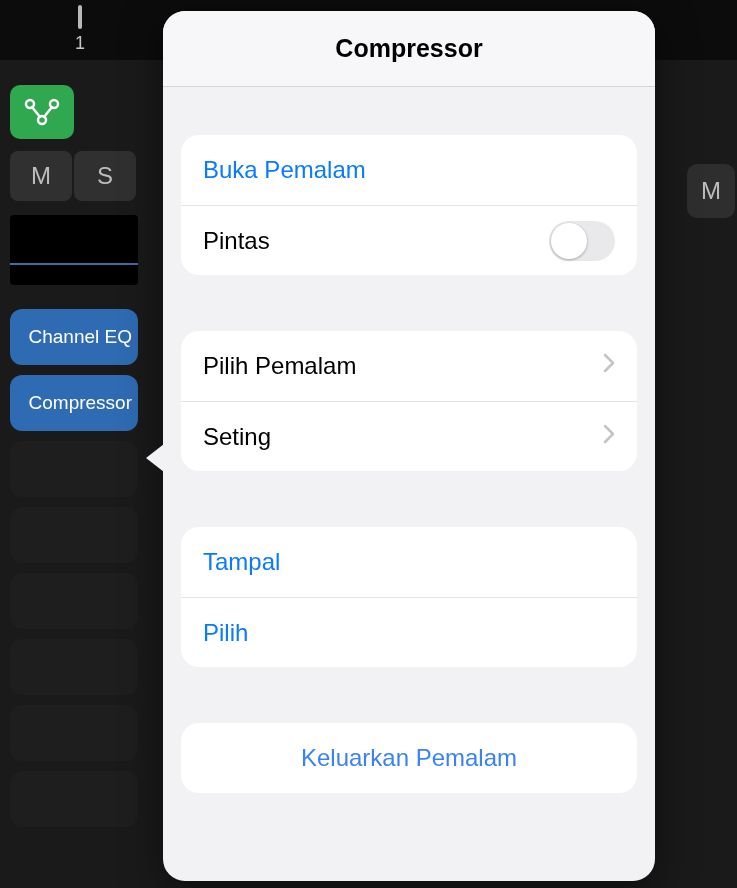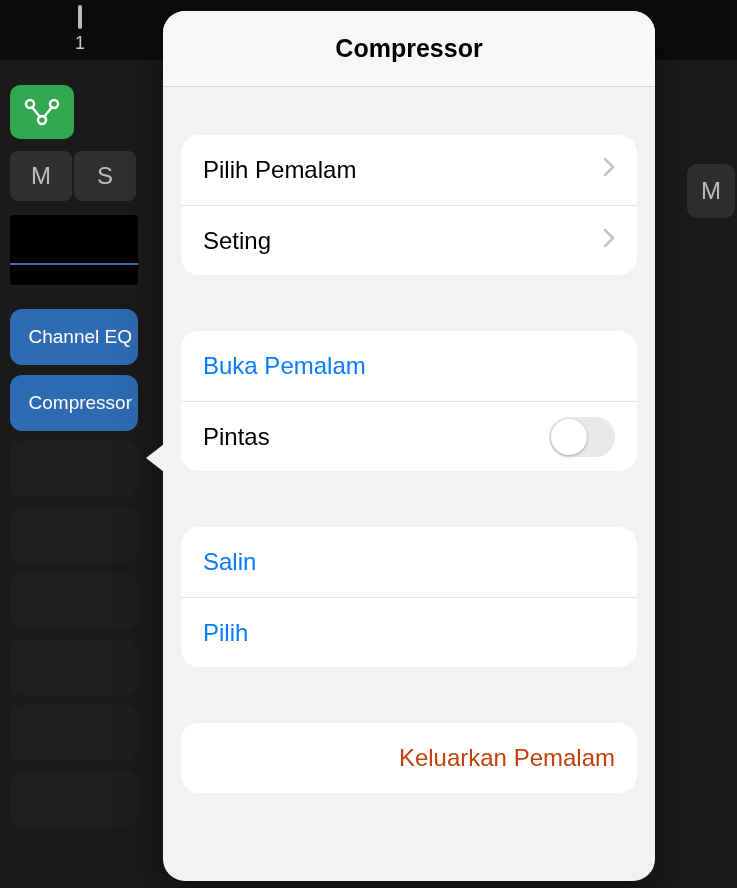--- a/index.html
+++ b/index.html
@@ -192,21 +192,21 @@
     padding: 0 22px;
     display: flex;
     align-items: center;
     justify-content: space-between;
     font-size: 24px;
     color: #000;
     border-top: 1px solid #e3e3e6;
   }
   .group .row:first-child { border-top: none; }
   .row-link { color: #0a7aff; }
-  .row-danger { color: #c2410c; justify-content: flex-end; }
+  .row-danger { color: #3b82f6; justify-content: center; }
   .row-nav .chevron {
     color: #c4c4c8;
     font-size: 22px;
   }
 
   
   .switch {
     width: 66px;
     height: 40px;
     background: #e9e9eb;
@@ -275,53 +275,53 @@
 
 <div class="callout-arrow"></div>
 
 <div class="popover">
   <div class="popover-header">
     <div class="popover-title">Compressor</div>
   </div>
   <div class="popover-body">
 
     <div class="group">
+      <div class="row row-link">
+        <span>Buka Pemalam</span>
+      </div>
+      <div class="row">
+        <span>Pintas</span>
+        <div class="switch">
+          <div class="knob"></div>
+        </div>
+      </div>
+    </div>
+
+    <div class="group">
       <div class="row row-nav">
         <span>Pilih Pemalam</span>
         <span class="chevron">
           <svg class="chev-svg" viewBox="0 0 12 20">
               <path d="M2 2 L10 10 L2 18" stroke="#c4c4c8" stroke-width="2.5" fill="none" stroke-linecap="round" stroke-linejoin="round"></path>
             </svg>
         </span>
       </div>
       <div class="row row-nav">
         <span>Seting</span>
         <span class="chevron">
           <svg class="chev-svg" viewBox="0 0 12 20">
               <path d="M2 2 L10 10 L2 18" stroke="#c4c4c8" stroke-width="2.5" fill="none" stroke-linecap="round" stroke-linejoin="round"></path>
             </svg>
         </span>
       </div>
     </div>
 
     <div class="group">
       <div class="row row-link">
-        <span>Buka Pemalam</span>
-      </div>
-      <div class="row">
-        <span>Pintas</span>
-        <div class="switch">
-          <div class="knob"></div>
-        </div>
-      </div>
-    </div>
-
-    <div class="group">
-      <div class="row row-link">
-        <span>Salin</span>
+        <span>Tampal</span>
       </div>
       <div class="row row-link">
         <span>Pilih</span>
       </div>
     </div>
 
     <div class="group">
       <div class="row row-danger">
         <span>Keluarkan Pemalam</span>
       </div>

